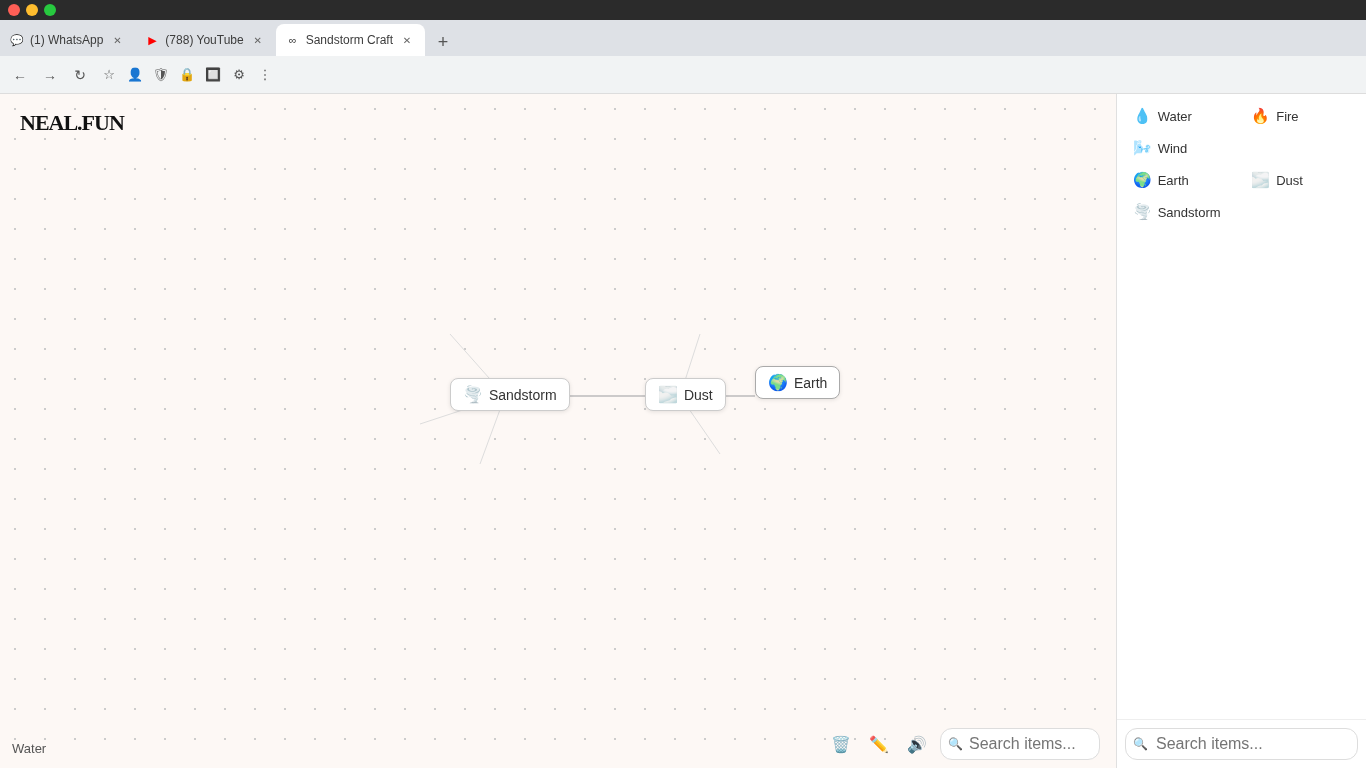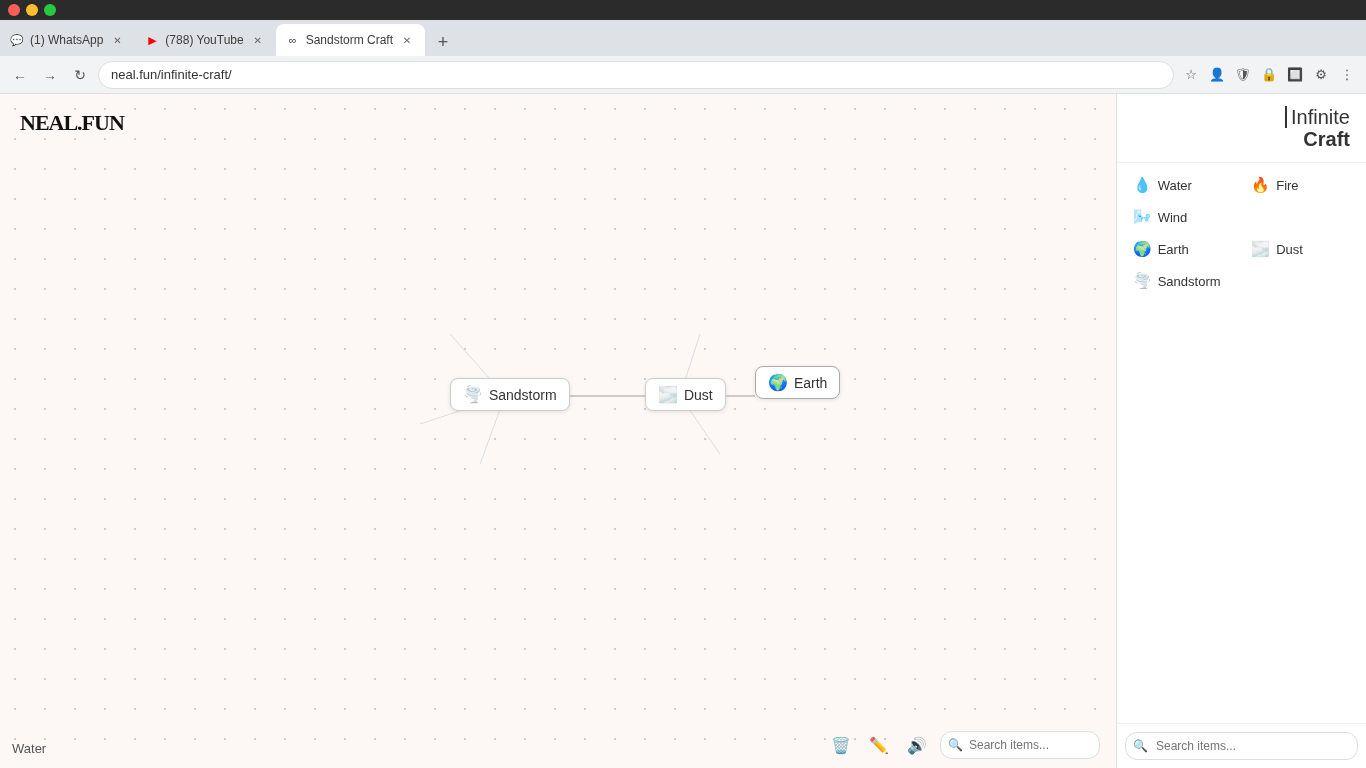--- a/index.html
+++ b/index.html
@@ -281,21 +281,21 @@
     .footer-btn:first-child { border-radius: 6px 0 0 6px; }
     .footer-btn:last-child { border-radius: 0 6px 6px 0; border-left: none; }
     .search-input-wrap {
       position: relative;
     }
     .search-input-wrap input {
       width: 100%;
       padding: 6px 10px 6px 30px;
       border: 1px solid #ddd;
       border-radius: 12px;
-      font-size: 12px;
+      font-size: 16px;
       outline: none;
       color: #333;
     }
     .search-icon-inside {
       position: absolute;
       left: 8px;
       top: 50%;
       transform: translateY(-50%);
       font-size: 12px;
       color: #999;
@@ -329,23 +329,20 @@
     <span class="tab-title">Sandstorm Craft</span>
     <span class="tab-close">✕</span>
   </div>
   <div class="tab-add">+</div>
 </div>
 
 <div class="address-bar">
   <div class="nav-btn">←</div>
   <div class="nav-btn">→</div>
   <div class="nav-btn">↻</div>
-  <div class="url-bar">
-    <span>neal.fun/infinite-craft/</span>
-  </div>
   <div class="address-icons">
     <div class="addr-icon">☆</div>
     <div class="addr-icon">👤</div>
     <div class="addr-icon">🛡</div>
     <div class="addr-icon">🔒</div>
     <div class="addr-icon">🔲</div>
     <div class="addr-icon">⚙</div>
     <div class="addr-icon">⋮</div>
   </div>
 </div>
@@ -391,32 +388,20 @@
       <div class="toolbar-icon-btn">🔊</div>
       <div class="search-input-wrap" style="width:160px;">
         <span class="search-icon-inside">🔍</span>
         <input type="text" style="padding-left: 28px;" placeholder="Search items...">
       </div>
     </div>
   </div>
 
   <div class="sidebar">
 
-    <div class="sidebar-header">
-      <div class="ic-logo">
-        <div style="font-size:20px; font-weight:300; color:#333; line-height:1.1;">
-          <span style="border-left: 2px solid #333; padding-left: 4px;">
-            <span>Infinite</span>
-          </span>
-        </div>
-        <div style="font-size:20px; font-weight:700; color:#333; line-height:1.1; text-align:right;">
-          <span>Craft</span>
-        </div>
-      </div>
-    </div>
 
     <div class="sidebar-items">
 
       <div class="sidebar-row">
         <div class="sidebar-item-half">
           <span class="sidebar-item-emoji">💧</span>
           <span>Water</span>
         </div>
         <div class="sidebar-item-half">
           <span class="sidebar-item-emoji">🔥</span>

